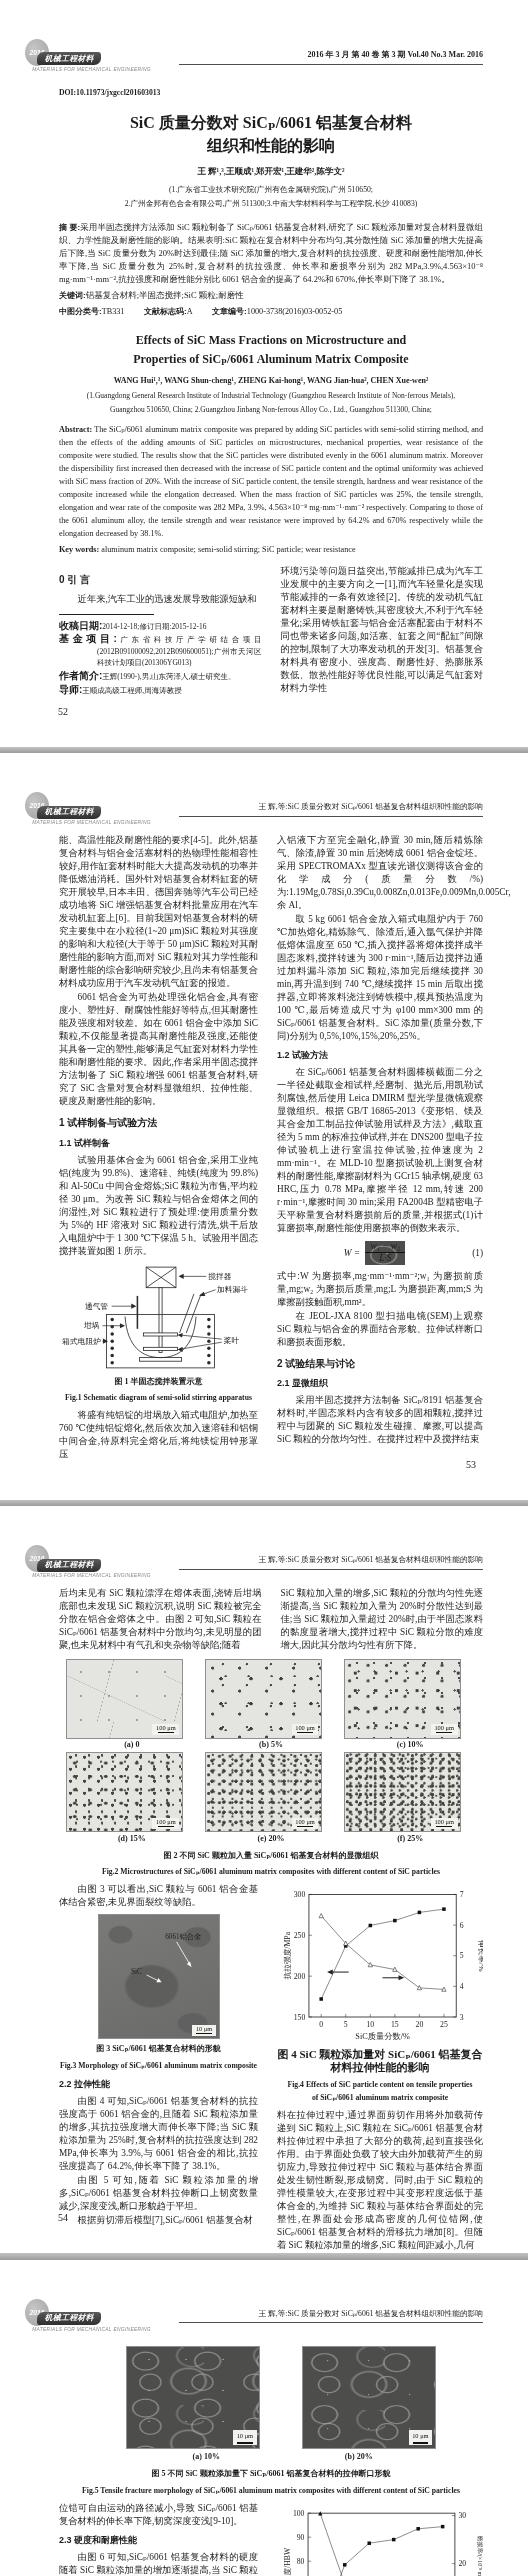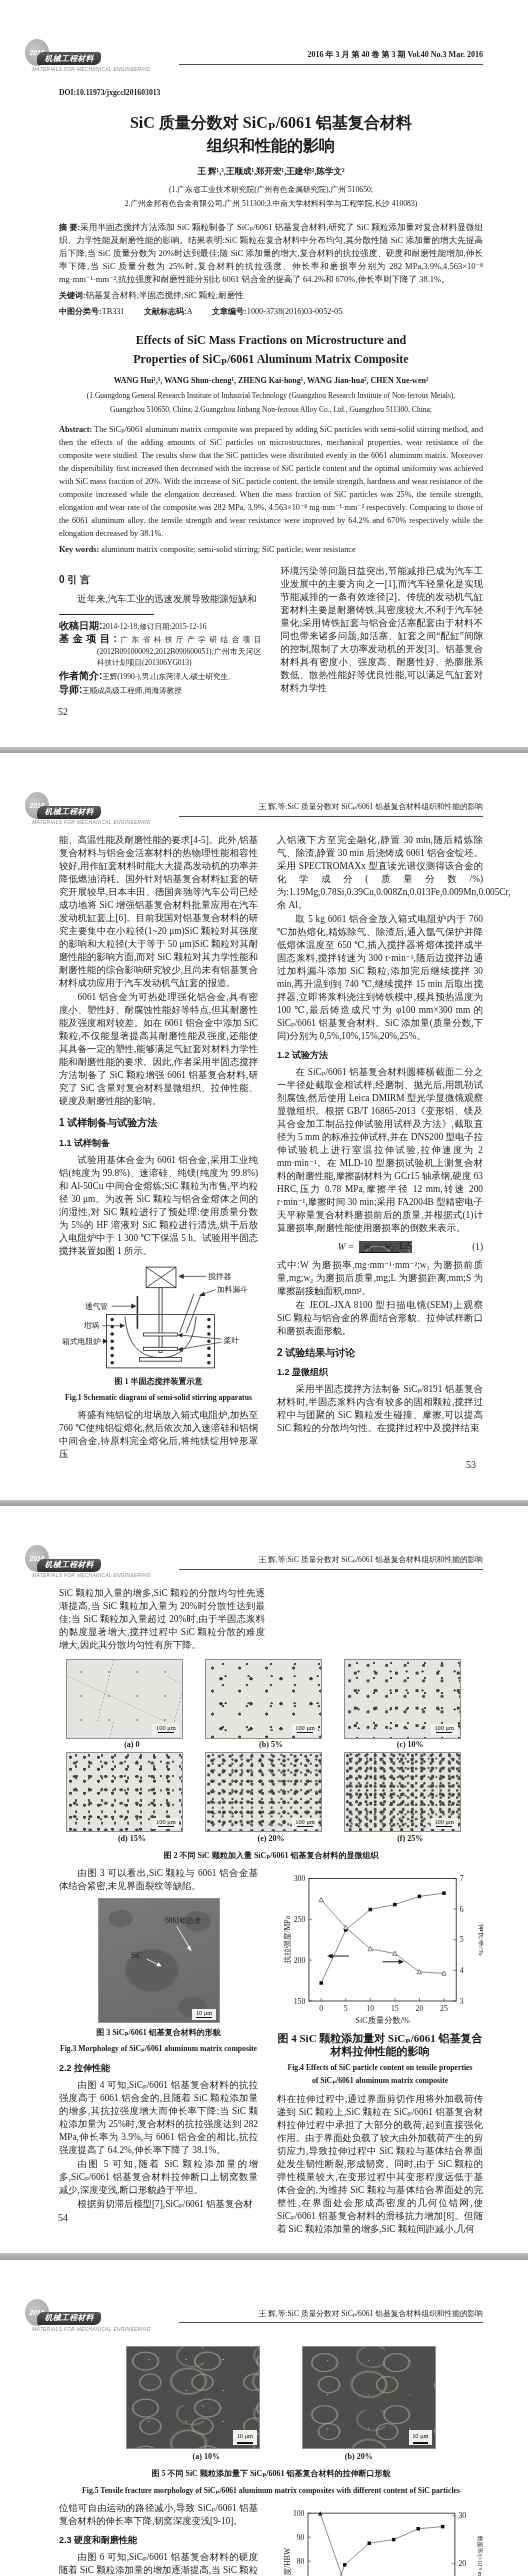--- a/index.html
+++ b/index.html
@@ -96,21 +96,21 @@
     background-color:#70706e;background-image:
     radial-gradient(ellipse 40px 32px at 44% 58%,#5e5e5c 62%,transparent 70%),
     radial-gradient(ellipse 20.6px 15.5px at 82% 18%,#626260 60%,transparent 70%),
     radial-gradient(ellipse 18.5px 13.4px at 18% 16%,#646462 60%,transparent 70%),
     radial-gradient(ellipse 23px 15.5px at 78% 88%,#606060 60%,transparent 70%),
     linear-gradient(160deg,#7a7a78,#6a6a68);}
   .sem3 svg{position:absolute;left:0;top:0;}
   
   .eqrow{display:flex;align-items:center;font-size:9.3px;margin:5.2px 0;}
   .eqmid{flex:1;display:flex;justify-content:center;align-items:center;gap:5.2px;font-style:italic;}
-  .frac{display:inline-flex;flex-direction:row;text-align:center;line-height:11.3px;}
+  .frac{display:inline-flex;flex-direction:column;text-align:center;line-height:11.3px;}
   .frac .num{border-bottom:0.7px solid #111;padding:0 5.2px 0.5px 5.2px;}
   .eqno{font-style:normal;}
   .chartbox{display:block;margin:0 auto;}
 </style>
 </head>
 <body>
 
 <div class="page">
   <div class="pagehead">
     <div class="logo">
@@ -258,41 +258,44 @@
             <span class="frac">
                 <span class="num">w₁ − w₂</span>
                 <span class="den">L·S</span>
               </span>
           </div>
           <span class="eqno">(1)</span>
         </div>
         <p class="body noind">式中:W 为磨损率,mg·mm⁻¹·mm⁻²;w₁ 为磨损前质量,mg;w₂ 为磨损后质量,mg;L 为磨损距离,mm;S 为摩擦副接触面积,mm²。</p>
         <p class="body">在 JEOL-JXA 8100 型扫描电镜(SEM)上观察 SiC 颗粒与铝合金的界面结合形貌、拉伸试样断口和磨损表面形貌。</p>
         <h3 class="sec">2  试验结果与讨论</h3>
-        <h4 class="sub">1.2  显微组织</h4>
+        <h4 class="sub">2.1  显微组织</h4>
         <p class="body">采用半固态搅拌方法制备 SiCₚ/8191 铝基复合材料时,半固态浆料内含有较多的固相颗粒,搅拌过程中与团聚的 SiC 颗粒发生碰撞、摩擦,可以提高 SiC 颗粒的分散均匀性。在搅拌过程中及搅拌结束</p>
       </div>
     </div>
   </div>
   <div class="pageno pr">53</div>
 </div>
 <div class="divider"></div>
 
 <div class="page">
   <div class="pagehead">
     <div class="logo">
       <div class="logo-circle">2016</div>
       <div class="logo-bar">机械工程材料</div>
       <div class="logo-en">MATERIALS  FOR  MECHANICAL  ENGINEERING</div>
     </div>
     <div class="runhead">王 辉,等:SiC 质量分数对 SiCₚ/6061 铝基复合材料组织和性能的影响</div>
   </div>
   <div class="wrap">
     <div class="cols">
       <div class="col">
+          <p class="body noind">后均未见有 SiC 颗粒漂浮在熔体表面,浇铸后坩埚底部也未发现 SiC 颗粒沉积,说明 SiC 颗粒被完全分散在铝合金熔体之中。由图 2 可知,SiC 颗粒在 SiCₚ/6061 铝基复合材料中分散均匀,未见明显的团聚,也未见材料中有气孔和夹杂物等缺陷;随着</p>
+        </div>
+      <div class="col">
           <p class="body noind">SiC 颗粒加入量的增多,SiC 颗粒的分散均匀性先逐渐提高,当 SiC 颗粒加入量为 20%时分散性达到最佳;当 SiC 颗粒加入量超过 20%时,由于半固态浆料的黏度显著增大,搅拌过程中 SiC 颗粒分散的难度增大,因此其分散均匀性有所下降。</p>
         </div>
     </div>
     <div class="figblock">
       <div class="grid3">
         <div class="gcell">
             <div class="panel mg d0" style="height:78px">
               <div class="scalechip">
                 <div class="stxt">100 μm</div>
                 <div class="sbar"></div>
@@ -342,20 +345,21 @@
             <div class="panel mg sp d25" style="height:78px">
               <div class="scalechip">
                 <div class="stxt">100 μm</div>
                 <div class="sbar"></div>
               </div>
             </div>
             <div class="plabel">(f) 25%</div>
           </div>
       </div>
       <div class="figcap">图 2  不同 SiC 颗粒加入量 SiCₚ/6061 铝基复合材料的显微组织</div>
+      <div class="figcap en">Fig.2  Microstructures of SiCₚ/6061 aluminum matrix composites with different content of SiC particles</div>
     </div>
     <div class="cols">
       <div class="col">
         <p class="body">由图 3 可以看出,SiC 颗粒与 6061 铝合金基体结合紧密,未见界面裂纹等缺陷。</p>
         <div class="figblock">
           <div class="sem3">
             <svg width="120" height="123" viewBox="0 0 232 238">
               <g stroke="#fff" stroke-width="1.6" fill="none">
                 <line x1="150" y1="52" x2="176" y2="96"></line>
                   <line x1="92" y1="116" x2="116" y2="128"></line>

